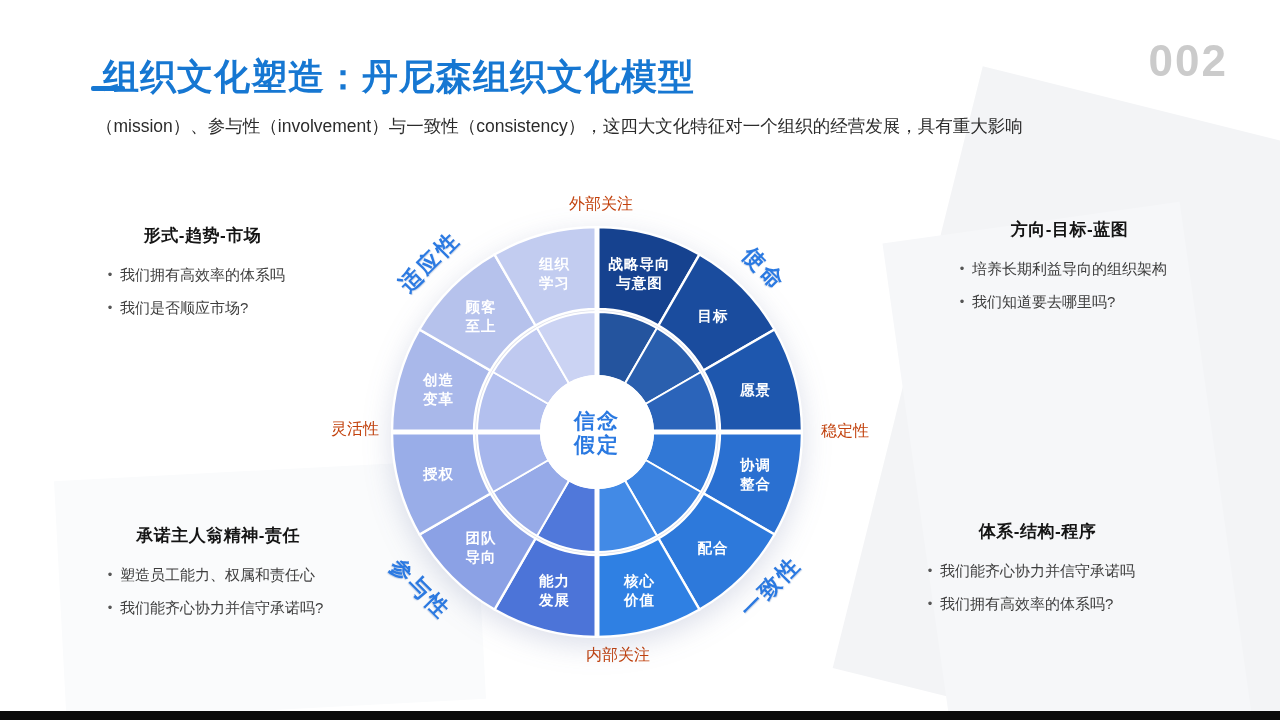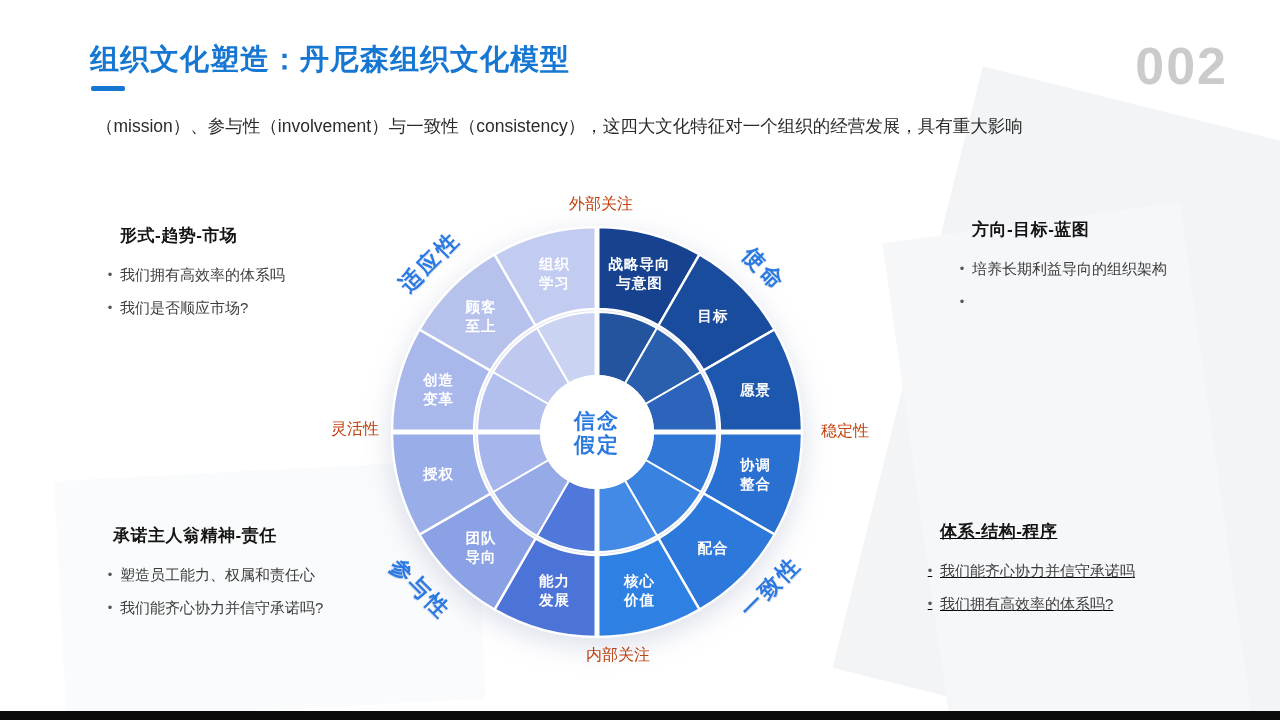--- a/index.html
+++ b/index.html
@@ -8,41 +8,41 @@
     background:#ffffff;
     font-family:"Liberation Sans","DejaVu Sans",sans-serif;
   }
   
   .bg-shape{position:absolute;background:#f3f4f6;}
   .bg-1{width:520px;height:620px;right:-140px;top:120px;transform:rotate(14deg);}
   .bg-2{width:300px;height:560px;right:60px;top:220px;transform:rotate(-8deg);background:#f6f7f9;}
   .bg-3{width:420px;height:240px;left:60px;bottom:10px;transform:rotate(-3deg);background:#fafbfc;}
 
   .title{
-    position:absolute;left:90px;top:40px;margin:0;
-    font-size:29px;font-weight:800;color:#1677d2;letter-spacing:1px;
+    position:absolute;left:90px;top:40px;margin:13px;
+    font-size:36px;font-weight:800;color:#1677d2;letter-spacing:1px;
   }
   .title-underline{position:absolute;left:91px;top:86px;width:34px;height:5px;background:#1677d2;border-radius:2px;}
   .page-num{
     position:absolute;right:52px;top:36px;
-    font-size:52px;font-weight:800;color:#cbcbcb;letter-spacing:2px;text-align:center;
+    font-size:44px;font-weight:800;color:#cbcbcb;letter-spacing:2px;text-align:center;
   }
   .intro{position:absolute;left:88px;top:108px;width:1115px;font-size:17.5px;color:#2b2b2b;line-height:37px;}
   .intro .l2{padding-left:8px;}
 
   
   .callout{position:absolute;}
-  .callout h3{margin:0 0 11px 20px;font-size:17px;font-weight:800;color:#141414;letter-spacing:.5px;}
+  .callout h3{margin:0 0 11px 20px;font-size:17px;font-weight:800;color:#141414;letter-spacing:.5px;text-align:center;}
   .callout ul{list-style:none;margin:0;padding:0;}
   .callout li{display:flex;font-size:15px;color:#3d3d3d;line-height:33px;}
   .callout .dot{width:20px;text-align:center;color:#555;font-size:13px;flex:0 0 20px;}
   .co-tl{left:100px;top:224px;}
   .co-tr{left:920px;top:218px;margin-left:32px;}
   .co-bl{left:100px;top:524px;}
-  .co-br{left:920px;top:520px;text-decoration:underline;}
+  .co-br{left:920px;top:520px;}
   .co-bl h3{margin-left:13px;}
 
   
   .wheel-wrap{position:absolute;left:391px;top:226px;width:412px;height:412px;}
   .wheel-wrap svg{filter:drop-shadow(0 8px 14px rgba(60,80,140,.18));}
   .axis-label{position:absolute;transform:translate(-50%,-50%);font-size:16px;color:#c2410c;white-space:nowrap;}
   .ax-top{left:601px;top:204px;}
   .ax-bottom{left:618px;top:655px;text-align:right;}
   .ax-left{left:355px;top:429px;}
   .ax-right{left:845px;top:431px;}
@@ -91,20 +91,21 @@
 
   <div class="callout co-tr">
     <h3>方向-目标-蓝图</h3>
     <ul>
       <li>
           <span class="dot">•</span>
           <span>培养长期利益导向的组织架构</span>
         </li>
       <li>
           <span class="dot">•</span>
+          <span>我们知道要去哪里吗?</span>
         </li>
     </ul>
   </div>
 
   <div class="callout co-bl">
     <h3>承诺主人翁精神-责任</h3>
     <ul>
       <li>
           <span class="dot">•</span>
           <span>塑造员工能力、权属和责任心</span>

